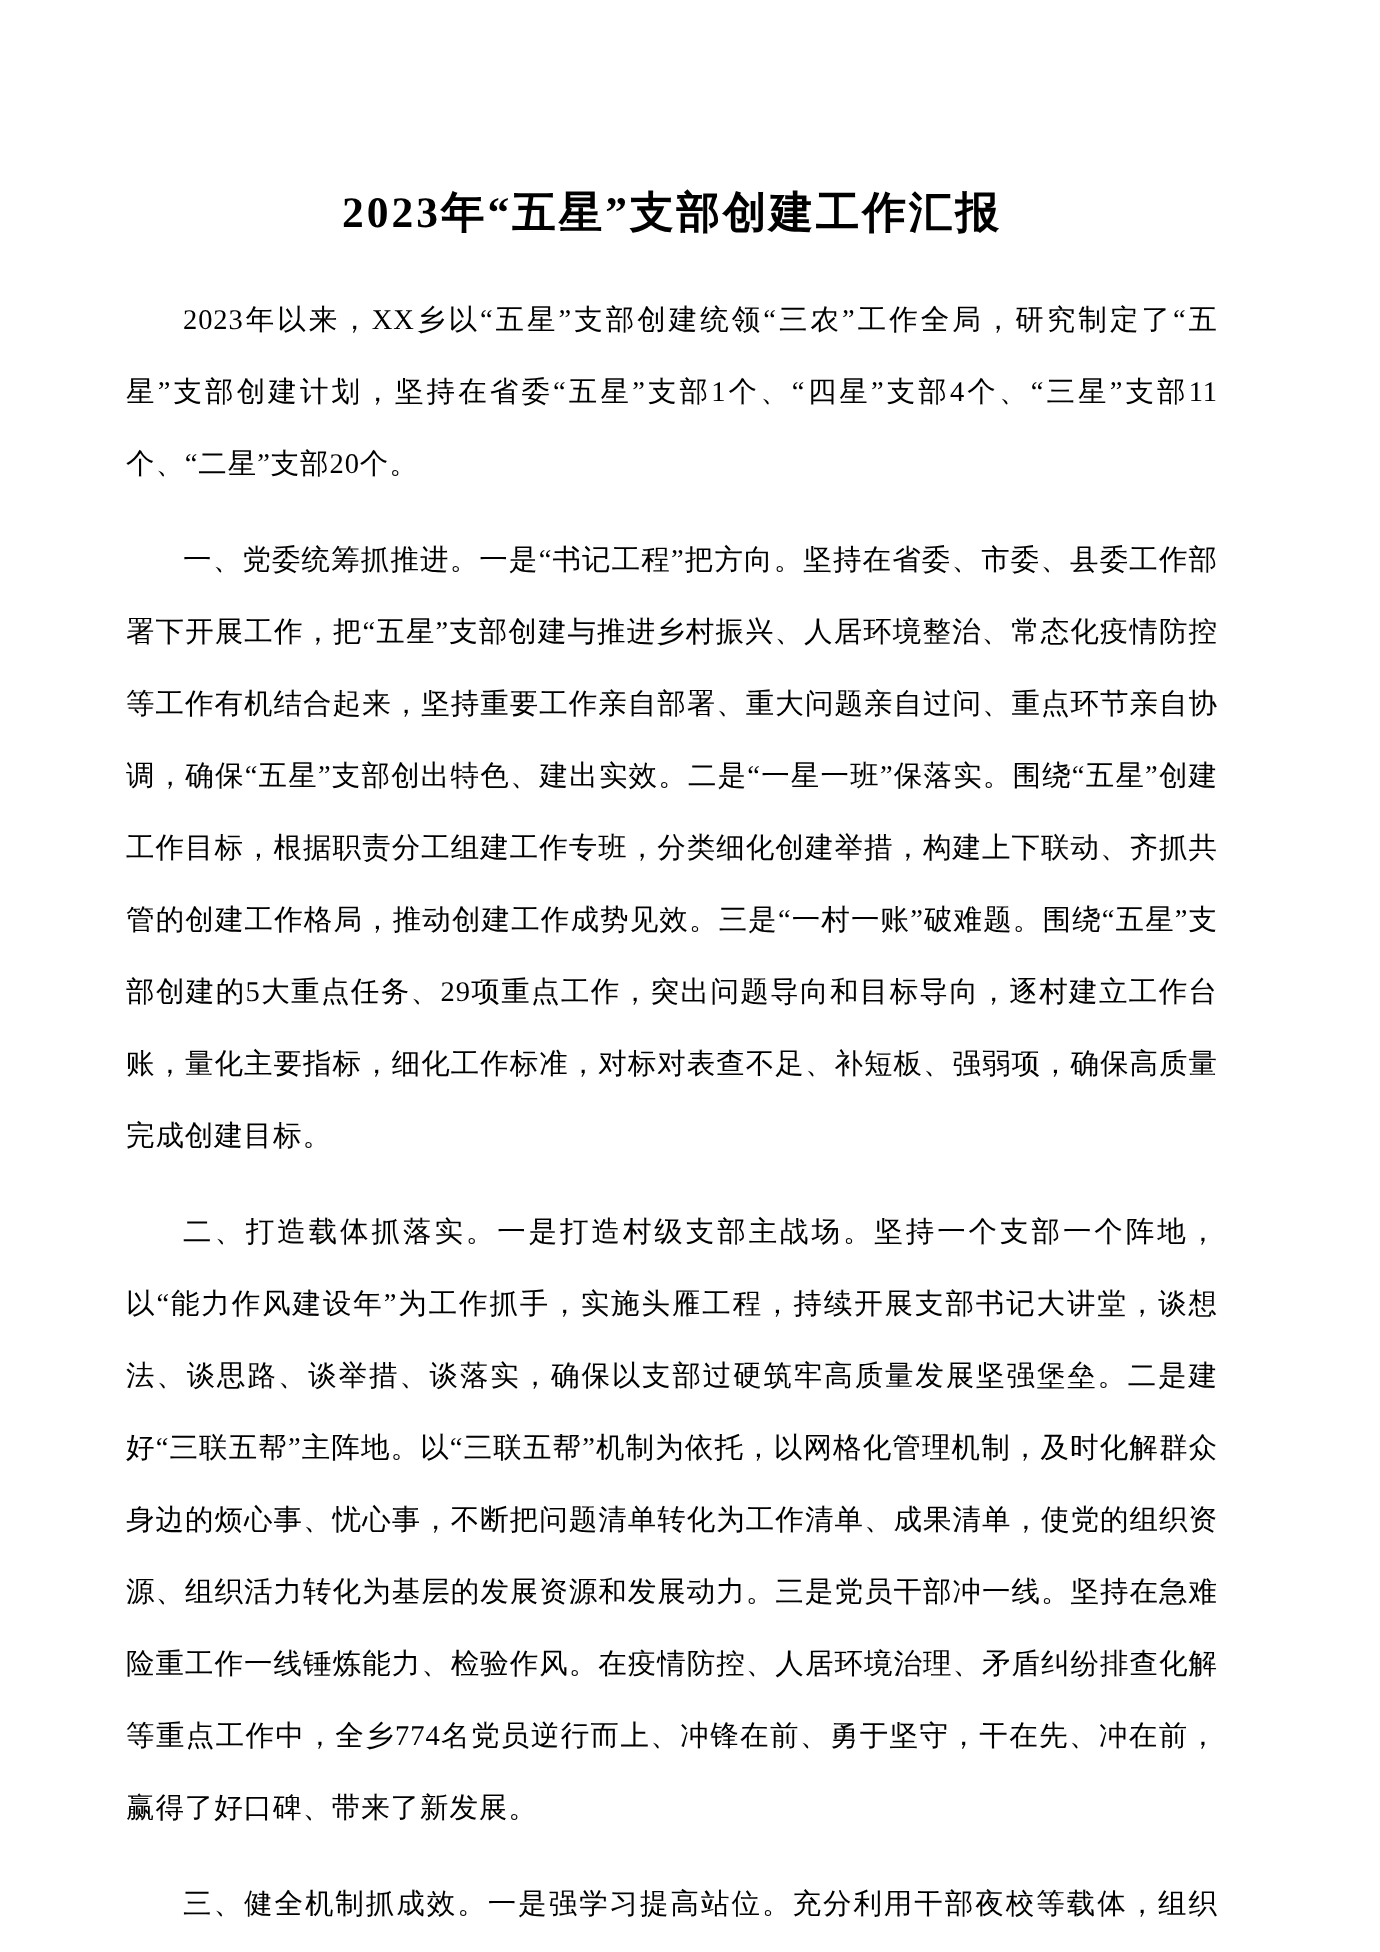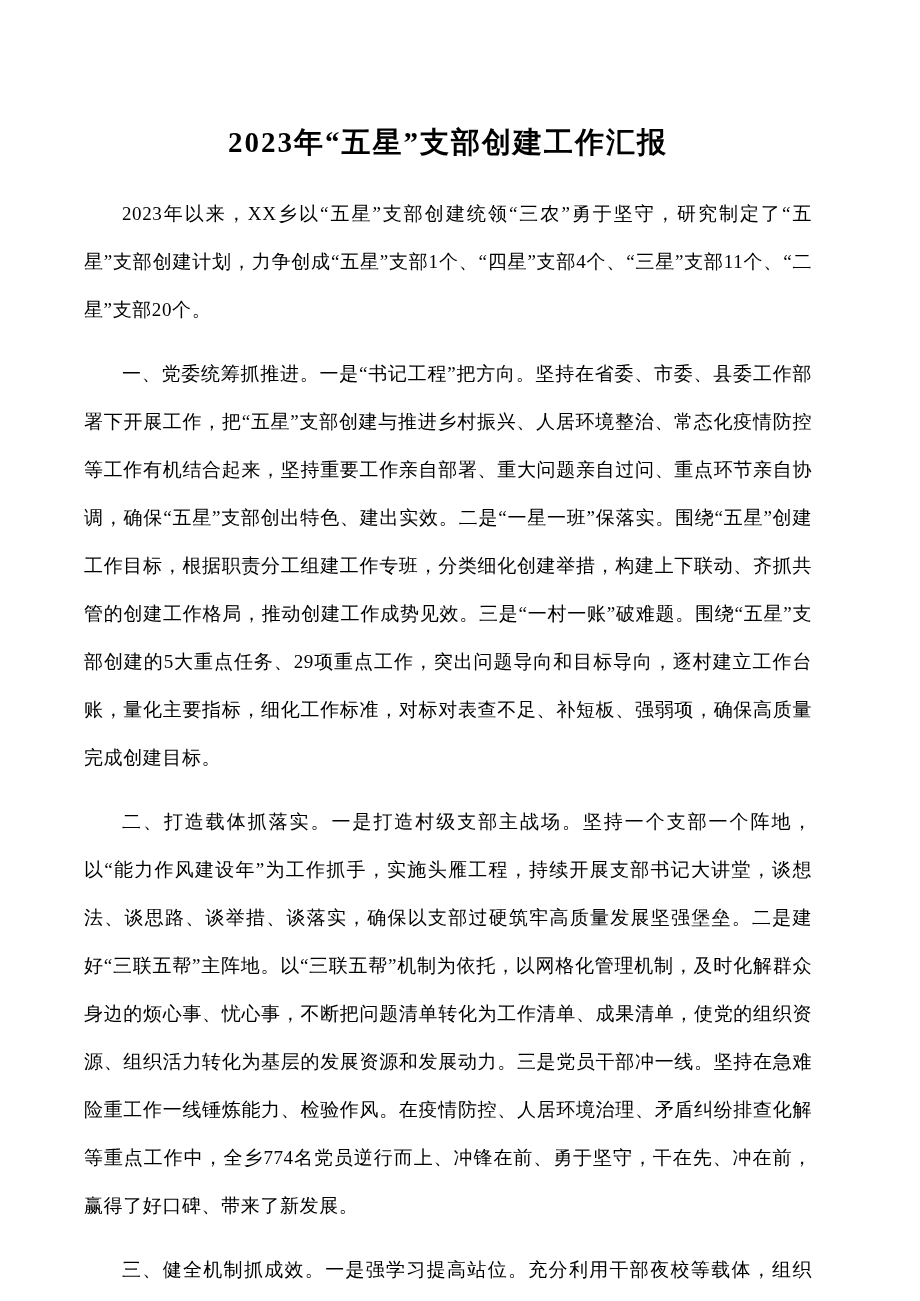--- a/index.html
+++ b/index.html
@@ -37,20 +37,20 @@
     letter-spacing: 0.6px;
     word-break: break-all;
   }
 </style>
 </head>
 <body>
 
 <div class="page">
   <h1 class="doc-title">2023年“五星”支部创建工作汇报</h1>
 
-  <p class="para">2023年以来，XX乡以“五星”支部创建统领“三农”勇于坚守，研究制定了“五星”支部创建计划，力争创成“五星”支部1个、“四星”支部4个、“三星”支部11个、“二星”支部20个。</p>
+  <p class="para">2023年以来，XX乡以“五星”支部创建统领“三农”工作全局，研究制定了“五星”支部创建计划，坚持在省委“五星”支部1个、“四星”支部4个、“三星”支部11个、“二星”支部20个。</p>
 
   <p class="para">一、党委统筹抓推进。一是“书记工程”把方向。坚持在省委、市委、县委工作部署下开展工作，把“五星”支部创建与推进乡村振兴、人居环境整治、常态化疫情防控等工作有机结合起来，坚持重要工作亲自部署、重大问题亲自过问、重点环节亲自协调，确保“五星”支部创出特色、建出实效。二是“一星一班”保落实。围绕“五星”创建工作目标，根据职责分工组建工作专班，分类细化创建举措，构建上下联动、齐抓共管的创建工作格局，推动创建工作成势见效。三是“一村一账”破难题。围绕“五星”支部创建的5大重点任务、29项重点工作，突出问题导向和目标导向，逐村建立工作台账，量化主要指标，细化工作标准，对标对表查不足、补短板、强弱项，确保高质量完成创建目标。</p>
 
   <p class="para">二、打造载体抓落实。一是打造村级支部主战场。坚持一个支部一个阵地，以“能力作风建设年”为工作抓手，实施头雁工程，持续开展支部书记大讲堂，谈想法、谈思路、谈举措、谈落实，确保以支部过硬筑牢高质量发展坚强堡垒。二是建好“三联五帮”主阵地。以“三联五帮”机制为依托，以网格化管理机制，及时化解群众身边的烦心事、忧心事，不断把问题清单转化为工作清单、成果清单，使党的组织资源、组织活力转化为基层的发展资源和发展动力。三是党员干部冲一线。坚持在急难险重工作一线锤炼能力、检验作风。在疫情防控、人居环境治理、矛盾纠纷排查化解等重点工作中，全乡774名党员逆行而上、冲锋在前、勇于坚守，干在先、冲在前，赢得了好口碑、带来了新发展。</p>
 
   <p class="para">三、健全机制抓成效。一是强学习提高站位。充分利用干部夜校等载体，组织乡、村干部职工开展业务知识学习；印发“五星”支部创建工作资料，定期开展业务能力大比拼，增强创建工作本领；先后组织村干部到莘县蔬菜大棚基地、张庄镇滩区迁建项目外出取经，学习先进、补齐弱项。二是重比武</p>
 </div>
 
 </body></html>

